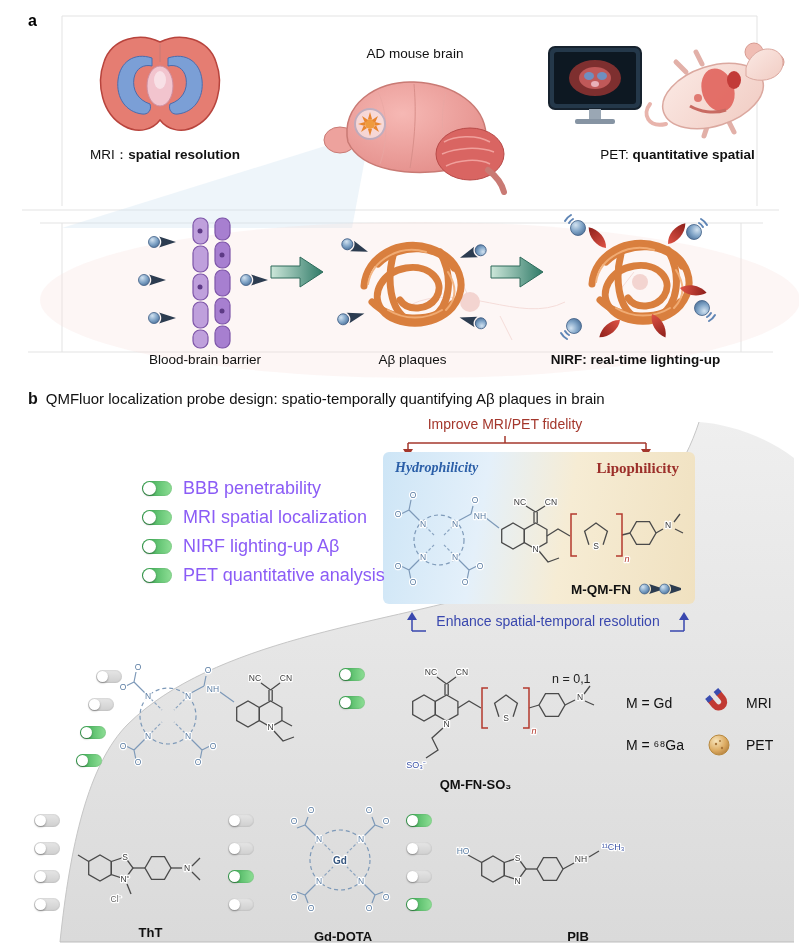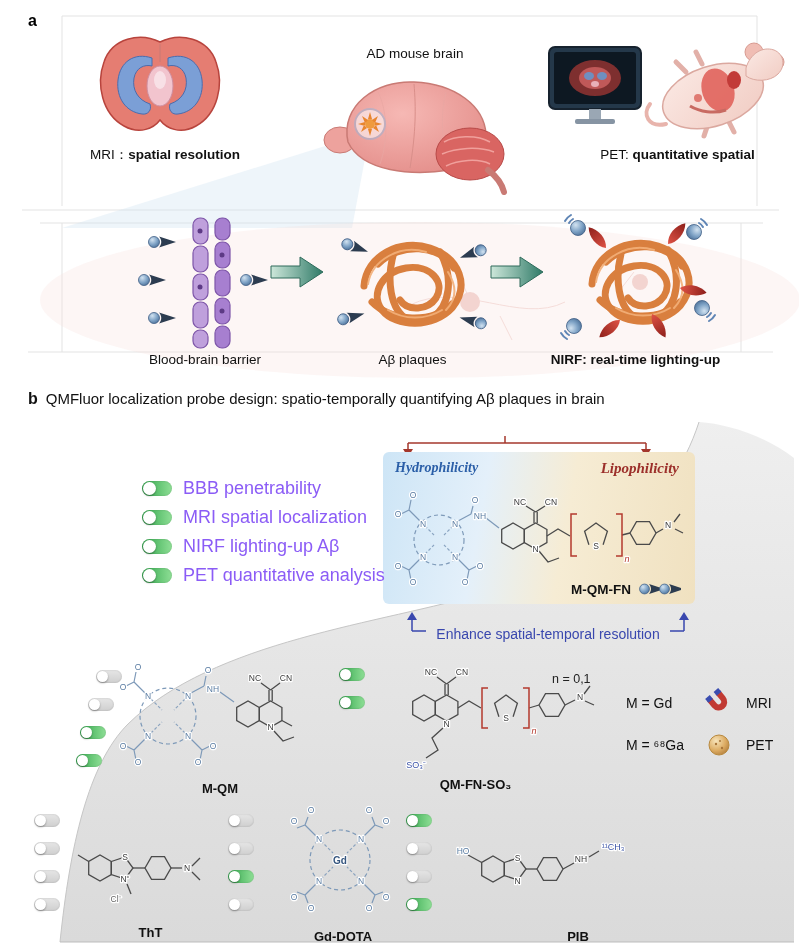--- a/index.html
+++ b/index.html
@@ -9,21 +9,21 @@
   .abs{position:absolute}
   .panel-label{font-size:16px;font-weight:bold;color:#000}
   .cap{font-size:13.5px;color:#111;line-height:1.2}
   .cap b{font-weight:bold}
   .title-row{font-size:15px;color:#111}
   .title-row b{font-size:16px;margin-right:8px}
   svg text{font-family:"Liberation Sans",sans-serif;paint-order:stroke;stroke:#fff;stroke-width:2.4px;stroke-linejoin:round}
   .red-note{color:#a4372c;font-size:14px;text-align:center;font-weight:500}
   .blue-note{color:#3947ae;font-size:14px;font-weight:500;white-space:nowrap;text-align:center;flex:1}
   .hydro{font-family:"Liberation Serif",serif;font-style:italic;font-weight:bold;font-size:14px;color:#2b5fa8}
-  .lipo{font-family:"Liberation Serif",serif;font-style:italic;font-weight:bold;font-size:15px;color:#9c2f2a}
+  .lipo{font-family:"Liberation Serif",serif;font-weight:bold;font-size:15px;color:#9c2f2a}
   .hl-panel{background:linear-gradient(100deg,#cde5f6 0%,#e4f0fa 32%,#f6ecd4 58%,#f0e1c0 100%);border-radius:6px}
   .probe-name{font-weight:bold;font-size:13.5px;color:#111}
   .toggle{position:relative;display:inline-block;width:26px;height:13px;border-radius:7px;
           background:linear-gradient(180deg,#e6e6e6,#cfcfcf);box-shadow:inset 0 0 2px rgba(0,0,0,.18)}
   .toggle .knob{position:absolute;left:1px;top:1px;width:11px;height:11px;border-radius:50%;background:#fff;box-shadow:0 1px 2px rgba(0,0,0,.35)}
   .toggle[data-state="on"]{background:linear-gradient(90deg,#2fa44a,#8fdf96)}
   .toggle.lg{width:30px;height:15px;border-radius:8px}
   .toggle.lg .knob{width:13px;height:13px}
   .feature-row{display:flex;align-items:center;gap:11px;height:29px}
   .feature-row .lbl{font-size:18px;color:#8b5cf6}
@@ -245,20 +245,21 @@
   <div class="abs cap" style="left:528px;top:352px;width:215px;text-align:center;font-weight:bold">NIRF: real-time lighting-up</div>
 
   <svg class="abs" style="left:0;top:400px" width="799" height="551">
     <path d="M699,22 C670,112 596,160 488,192 C380,224 214,240 128,324 C88,364 70,446 60,542 L794,542 L794,58 C766,36 728,24 699,22 Z" fill="url(#swG)" opacity="0.95"></path>
     <path d="M699,22 C670,112 596,160 488,192 C380,224 214,240 128,324 C88,364 70,446 60,542" fill="none" stroke="#c6c6c6"></path>
     <path d="M60,542 H794" stroke="#bdbdbd" fill="none"></path>
   </svg>
 
   <div class="abs title-row" style="left:28px;top:390px;width:760px"><b>b</b><span>QMFluor localization probe design: spatio-temporally quantifying Aβ plaques in brain</span></div>
 
+  <div class="abs red-note" style="left:380px;top:416px;width:250px">Improve MRI/PET fidelity</div>
   <svg class="abs" style="left:398px;top:436px" width="258" height="22">
     <g stroke="#a4372c" stroke-width="1.5" fill="none">
       <path d="M107,0 V7"></path>
         <path d="M10,7 H248"></path>
         <path d="M10,7 V14"></path>
         <path d="M248,7 V14"></path>
     </g>
     <polygon points="5,13 15,13 10,21" fill="#a4372c"></polygon>
     <polygon points="243,13 253,13 248,21" fill="#a4372c"></polygon>
   </svg>
@@ -352,21 +353,21 @@
         </span>
       <span class="lbl">PET quantitative analysis</span>
     </div>
   </div>
 
   <div class="abs enhance-wrap" style="left:402px;top:612px;width:292px">
     <svg width="24" height="26">
       <polygon points="5,8 15,8 10,0" fill="#3947ae"></polygon>
       <path d="M10,7 V19 M10,19 H24" stroke="#3947ae" stroke-width="1.5" fill="none"></path>
     </svg>
-    <span class="blue-note" style="margin-top:14px">Enhance spatial-temporal resolution</span>
+    <span class="blue-note" style="margin-top:1px">Enhance spatial-temporal resolution</span>
     <svg width="24" height="26">
       <polygon points="9,8 19,8 14,0" fill="#3947ae"></polygon>
       <path d="M14,7 V19 M14,19 H0" stroke="#3947ae" stroke-width="1.5" fill="none"></path>
     </svg>
   </div>
 
   <div class="abs" style="left:70px;top:650px;width:280px;height:146px">
     <div class="tg-col" style="left:6px;top:20px">
       <span class="toggle" style="margin-left:20px" data-state="off">
           <span class="knob"></span>
@@ -412,21 +413,20 @@
         <path d="M160.6,40 L151,33 M160.6,40 L170,33"></path>
         <path d="M164,81 L173,91 L184,87"></path>
         <path d="M171.9,70.5 L182,76"></path>
       </g>
       <g font-size="8.5" fill="#3a3a3a" text-anchor="middle">
         <text x="145" y="31">NC</text>
         <text x="176" y="31">CN</text>
         <text x="160.6" y="80">N</text>
       </g>
     </svg>
-    <div class="cname" style="left:40px;bottom:0;width:220px">M-QM</div>
   </div>
 
   <div class="abs" style="left:333px;top:650px;width:270px;height:146px">
     <div class="tg-col" style="left:6px;top:18px">
       <span class="toggle" data-state="on">
           <span class="knob"></span>
         </span>
       <span class="toggle" data-state="on">
           <span class="knob"></span>
         </span>

